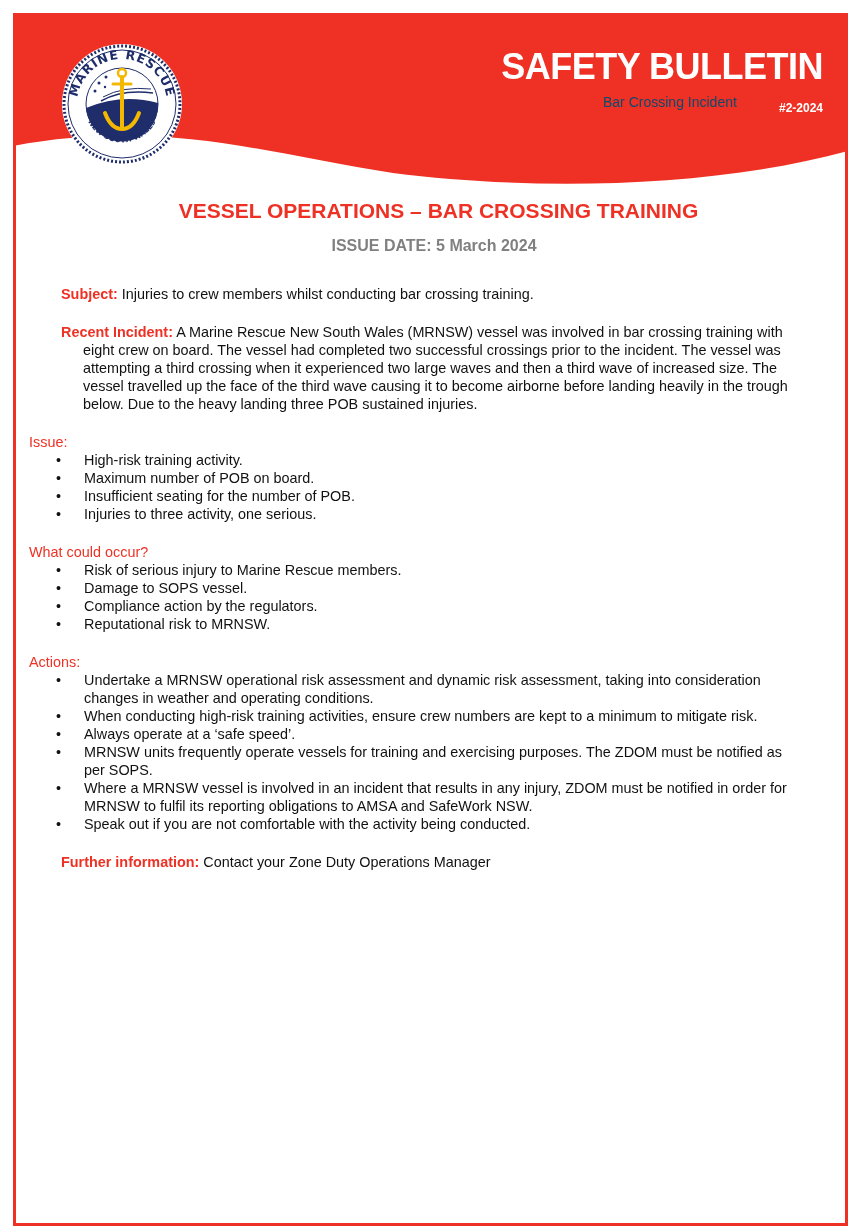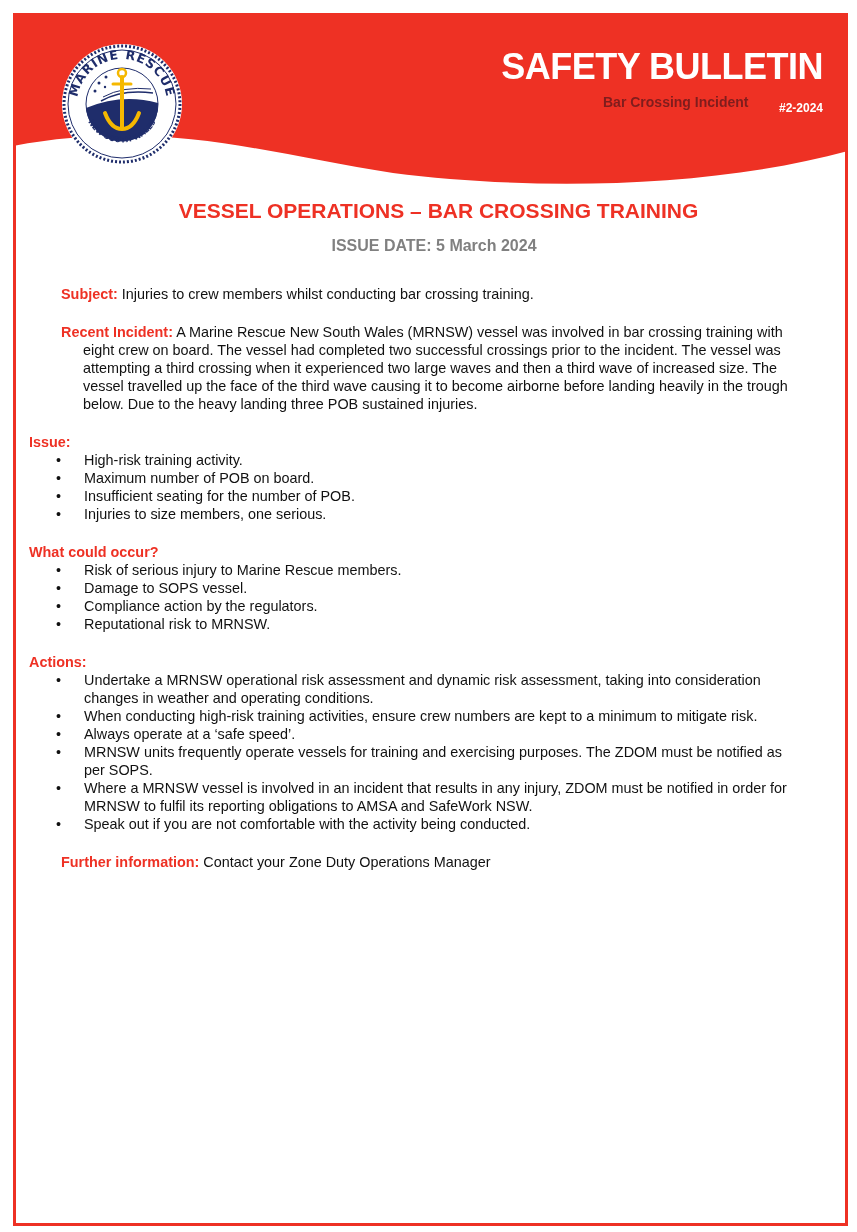--- a/index.html
+++ b/index.html
@@ -5,33 +5,33 @@
   html, body { margin: 0; padding: 0; background: #ffffff; }
   body { width: 857px; height: 1232px; position: relative; overflow: hidden;
          font-family: "Liberation Sans", sans-serif; color: #111; }
   .frame { position: absolute; left: 13px; top: 13px; width: 835px; height: 1213px;
            border: 3px solid #ee3124; border-top: none; box-sizing: border-box; }
   .header-svg { position: absolute; left: 13px; top: 13px; }
   .logo { position: absolute; left: 61px; top: 43px; width: 122px; height: 122px; }
   .bulletin-title { position: absolute; right: 34px; top: 42px; color: #fff;
                     font-weight: bold; font-size: 36px; letter-spacing: -0.5px;
                     font-family: "Liberation Sans", sans-serif; line-height: 50px; }
-  .bulletin-sub { position: absolute; left: 603px; top: 94px; color: #7f1d1d;
-                  font-weight: bold; font-size: 14px; }
+  .bulletin-sub { position: absolute; left: 603px; top: 94px; color: #0c4a6e;
+                  font-weight: normal; font-size: 14px; }
   .bulletin-num { position: absolute; right: 34px; top: 101px; color: #fff;
                   font-weight: bold; font-size: 12px; }
   .main-title { position: absolute; left: 0; width: 877px; top: 199px; text-align: center;
                 color: #ee3124; font-weight: bold; font-size: 21px; }
   .issue-date { position: absolute; left: 0; width: 868px; top: 237px; text-align: center;
                 color: #808080; font-weight: bold; font-size: 16px; }
   .content { position: absolute; left: 29px; top: 285px; width: 770px; font-size: 14.4px; line-height: 18px; }
   .label { color: #ee3124; font-weight: bold; margin-left: 32px; }
   .para { margin: 0 0 20px 0; }
   .hang { padding-left: 54px; text-indent: -54px; }
-  .section-h { color: #ee3124; font-weight: bold; margin: 0; }
+  .section-h { color: #ee3124; font-weight: normal; margin: 0; }
   ul { margin: 0 0 20px 0; padding: 0; list-style: none; }
   li { position: relative; padding-left: 55px; }
   li .bullet { position: absolute; left: 27px; top: 0; }
 </style>
 </head>
 <body>
 
 <div class="frame"></div>
 
 <svg class="header-svg" width="835" height="190" viewBox="0 0 835 190">
@@ -85,21 +85,21 @@
   <p class="para hang">
     <span class="label">Recent Incident:</span>
     <span>A Marine Rescue New South Wales (MRNSW) vessel was involved in bar crossing training with eight crew on board. The vessel had completed two successful crossings prior to the incident. The vessel was attempting a third crossing when it experienced two large waves and then a third wave of increased size. The vessel travelled up the face of the third wave causing it to become airborne before landing heavily in the trough below. Due to the heavy landing three POB sustained injuries.</span>
   </p>
 
   <p class="section-h">Issue:</p>
   <ul>
     <li><span class="bullet">•</span><span>High-risk training activity.</span></li>
     <li><span class="bullet">•</span><span>Maximum number of POB on board.</span></li>
     <li><span class="bullet">•</span><span>Insufficient seating for the number of POB.</span></li>
-    <li><span class="bullet">•</span><span>Injuries to size members, one serious.</span></li>
+    <li><span class="bullet">•</span><span>Injuries to three activity, one serious.</span></li>
   </ul>
 
   <p class="section-h">What could occur?</p>
   <ul>
     <li><span class="bullet">•</span><span>Risk of serious injury to Marine Rescue members.</span></li>
     <li><span class="bullet">•</span><span>Damage to SOPS vessel.</span></li>
     <li><span class="bullet">•</span><span>Compliance action by the regulators.</span></li>
     <li><span class="bullet">•</span><span>Reputational risk to MRNSW.</span></li>
   </ul>
 

